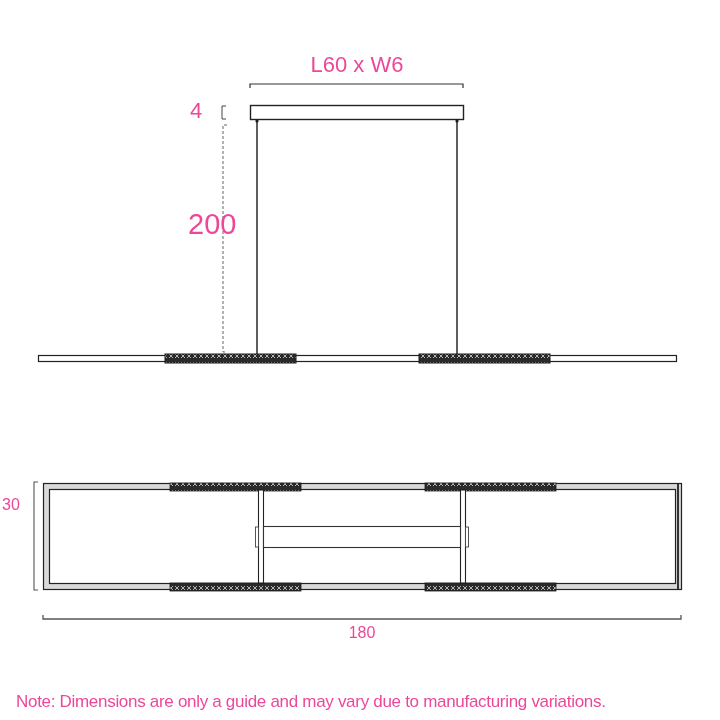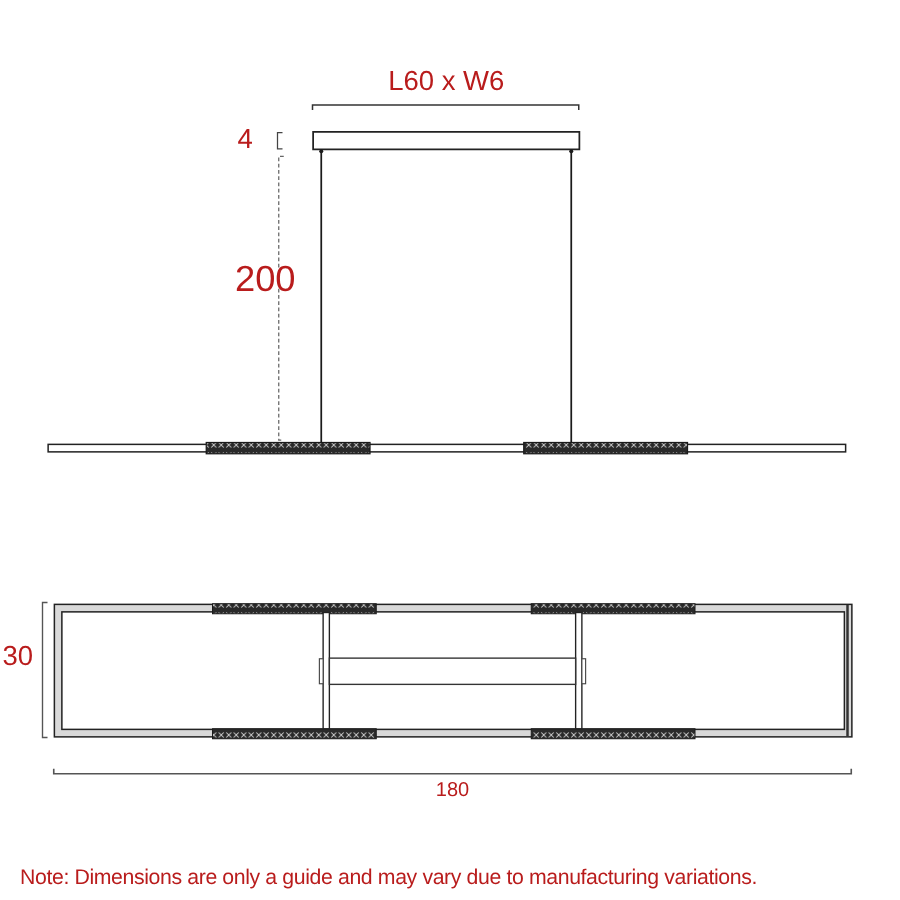--- a/index.html
+++ b/index.html
@@ -1,22 +1,22 @@
 <!DOCTYPE html>
 <html><head>
   <meta charset="utf-8">
   <style>
     html, body { margin: 0; padding: 0; background: #ffffff; }
     body { width: 720px; height: 720px; position: relative; overflow: hidden; font-family: "Liberation Sans", sans-serif; color: #1a1a1a; }
     .stage { position: absolute; left: 0; top: 0; width: 720px; height: 720px; }
-    .label { position: absolute; font-family: "Liberation Sans", sans-serif; color: #b91c1c; white-space: nowrap; }
+    .label { position: absolute; font-family: "Liberation Sans", sans-serif; color: #ec4899; white-space: nowrap; }
     .dim-top { left: 250px; width: 214px; top: 52px; text-align: center; font-size: 22px; }
     .dim-4 { left: 190px; top: 98px; font-size: 22px; }
     .dim-200 { left: 168px; top: 208px; font-size: 29px; margin-left: 20px; }
-    .dim-30 { left: 2px; top: 512px; font-size: 22px; }
+    .dim-30 { left: 2px; top: 496px; font-size: 16px; }
     .dim-180 { left: 42px; width: 640px; top: 624px; text-align: center; font-size: 16px; }
     .note { left: 16px; top: 692px; font-size: 17px; font-family: Liberation Sans, sans-serif; letter-spacing: -0.3px; }
     svg { position: absolute; left: 0; top: 0; }
   </style>
 </head>
 <body>
 
 <div class="stage">
 
   <svg width="720" height="720" viewBox="0 0 720 720">

